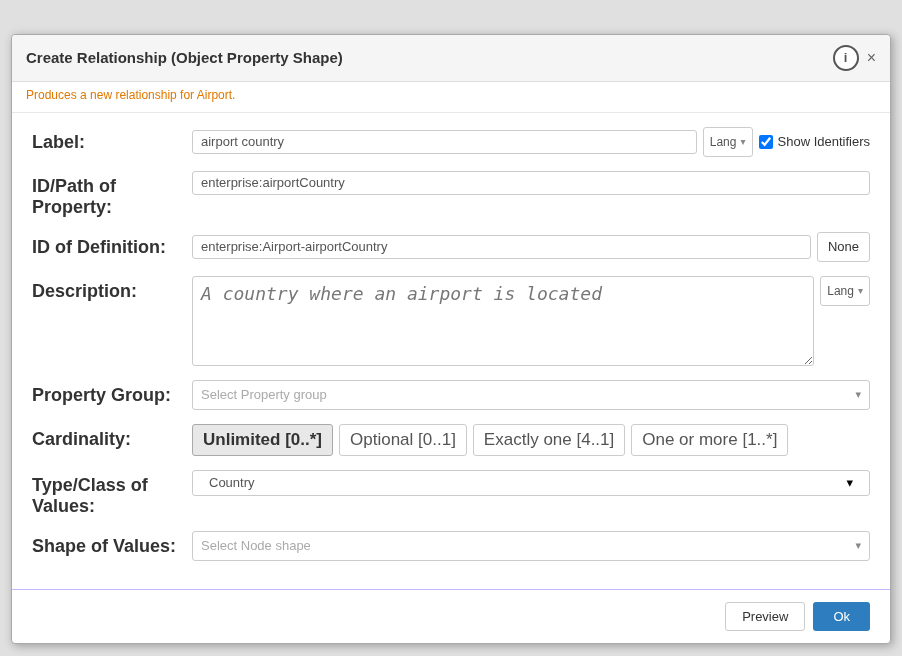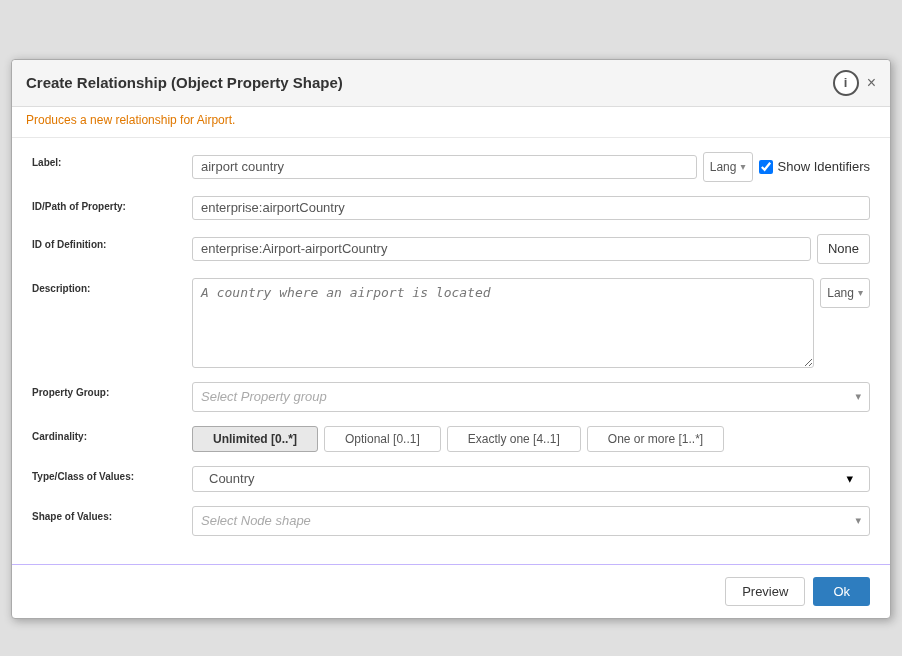--- a/index.html
+++ b/index.html
@@ -75,21 +75,21 @@
       display: flex;
       align-items: flex-start;
       margin-bottom: 14px;
     }
     .form-label {
       width: 160px;
       min-width: 160px;
       font-weight: bold;
       color: #333;
       padding-top: 5px;
-      font-size: 10px;
+      font-size: 18px;
     }
     .form-control-wrap {
       flex: 1;
       display: flex;
       align-items: center;
       gap: 6px;
     }
     .text-input {
       border: 1px solid #ccc;
       border-radius: 3px;
@@ -153,21 +153,21 @@
       flex: 1;
       display: flex;
       align-items: flex-start;
       gap: 6px;
     }
     .description-textarea {
       flex: 1;
       border: 1px solid #ccc;
       border-radius: 3px;
       padding: 6px 8px;
-      font-size: 13px;
+      font-size: 18px;
       color: #777;
       resize: vertical;
       height: 90px;
       outline: none;
       font-style: italic;
     }
     .select-dropdown {
       display: flex;
       align-items: center;
       border: 1px solid #ccc;
@@ -176,36 +176,35 @@
       padding: 0 8px;
       background: #fff;
       cursor: pointer;
       gap: 6px;
       font-size: 13px;
       color: #aaa;
       width: 100%;
     }
     .select-dropdown .label-text {
       flex: 1;
-      font-style: italic;
     }
     .select-dropdown .chev {
       font-size: 11px;
       color: #888;
     }
     .cardinality-wrap {
       display: flex;
       gap: 6px;
       align-items: center;
     }
     .card-btn {
       border: 1px solid #ccc;
       border-radius: 3px;
-      padding: 5px 20px;
-      font-size: 12px;
+      padding: 5px 10px;
+      font-size: 17px;
       cursor: pointer;
       background: #fff;
       color: #555;
       white-space: nowrap;
     }
     .card-btn.active {
       background: #e8e8e8;
       border-color: #aaa;
       font-weight: bold;
       color: #333;

